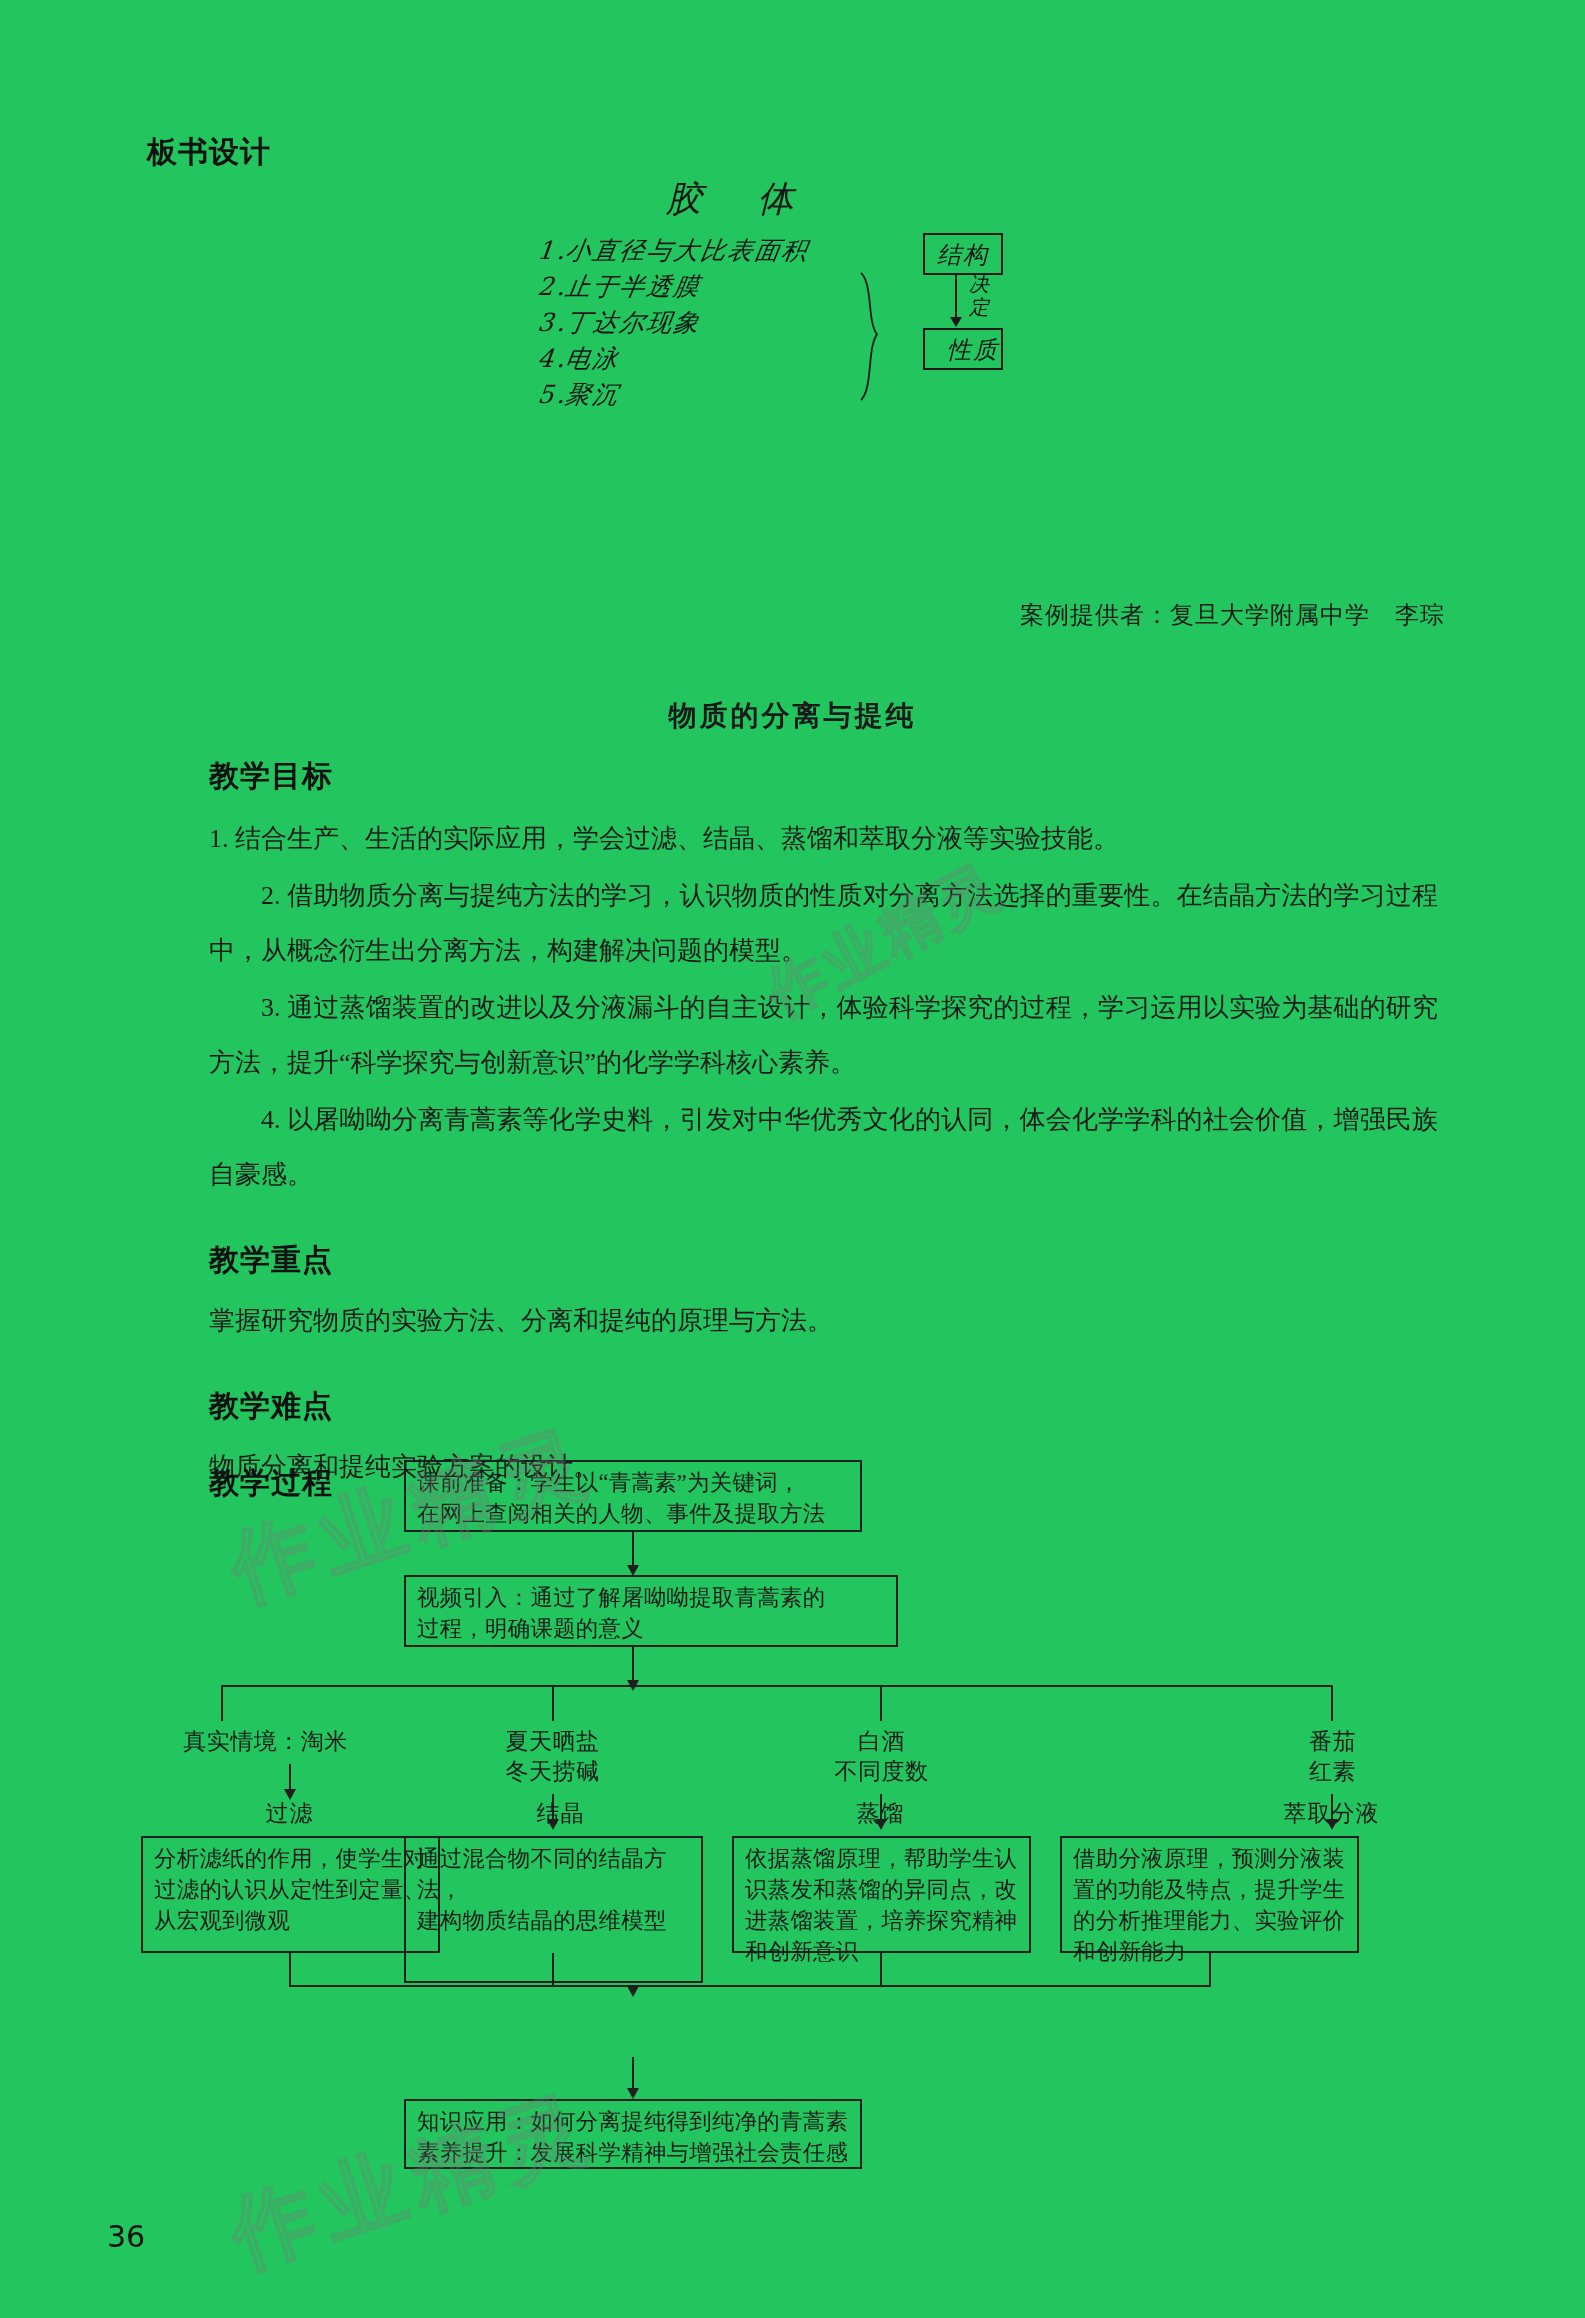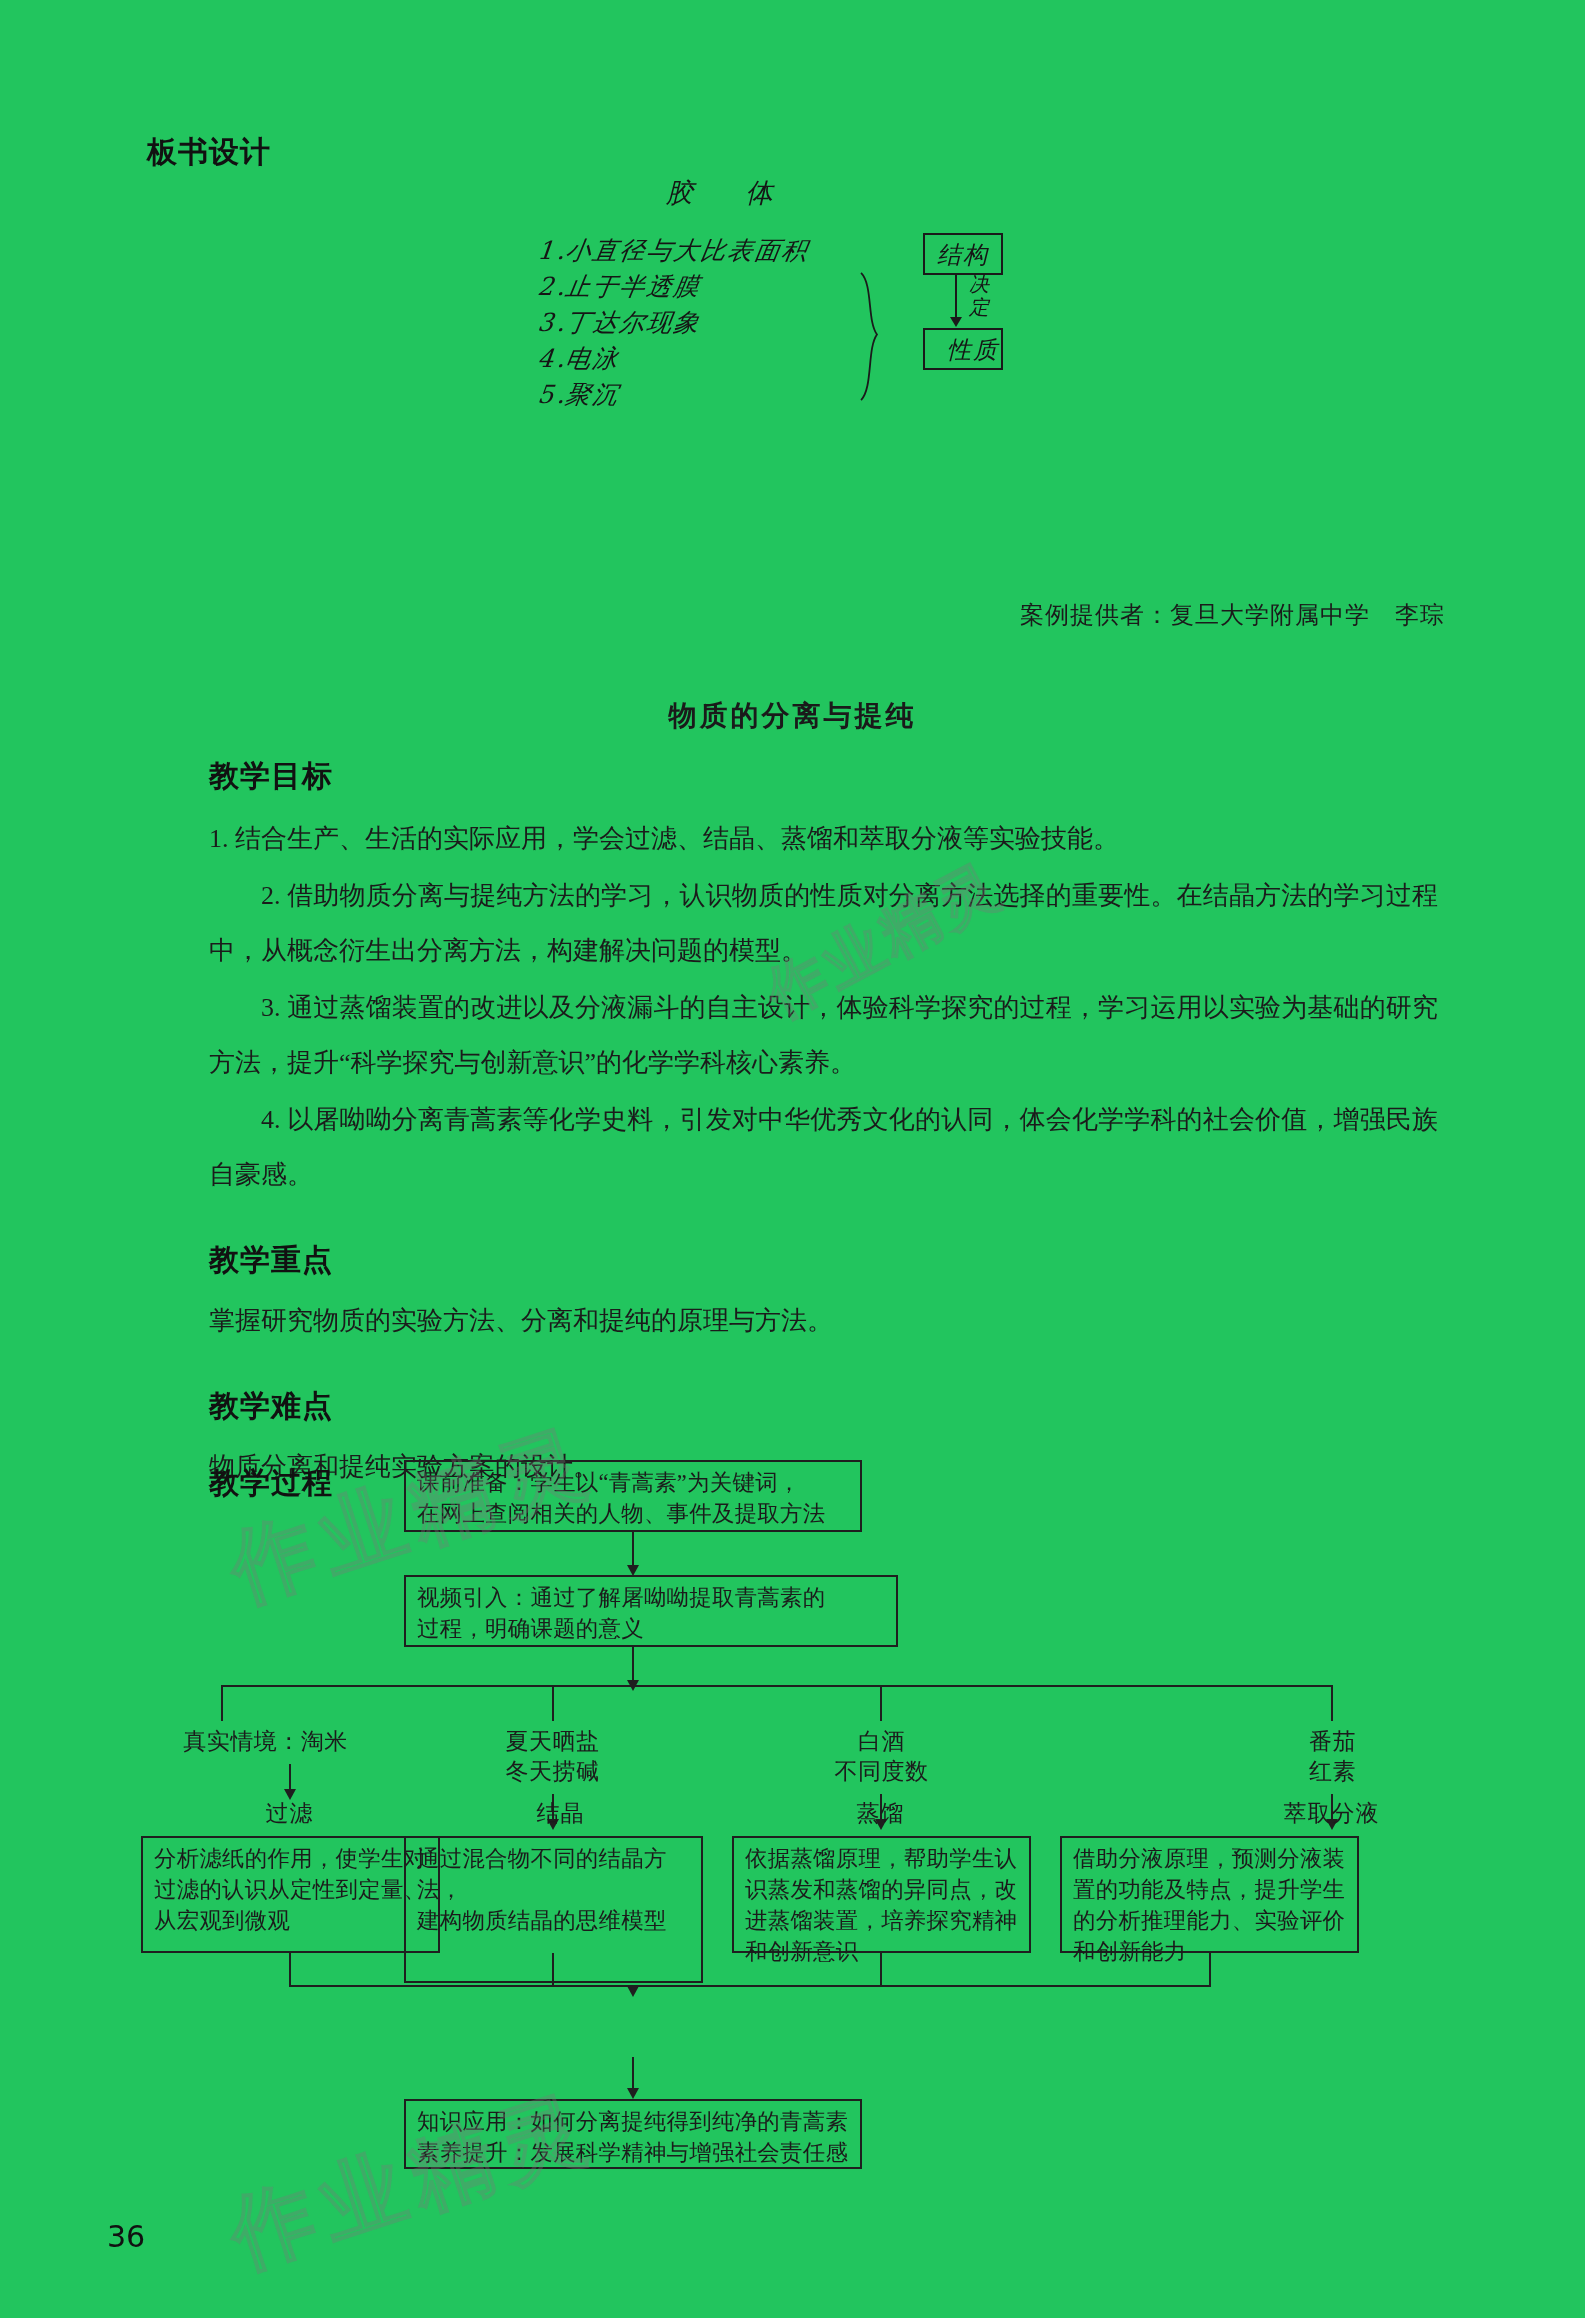--- a/index.html
+++ b/index.html
@@ -47,21 +47,21 @@
   }
   .hand {
     font-family: "DejaVu Serif", "Liberation Serif", serif;
     font-style: italic;
     color: #151515;
   }
   #bb-title {
     position: absolute;
     left: 129px;
     top: 4px;
-    font-size: 27px;
+    font-size: 36px;
     letter-spacing: 22px;
     white-space: nowrap;
   }
   #bb-list {
     position: absolute;
     left: 0px;
     top: 62px;
     width: 308px;
   }
   #bb-list .hl {

